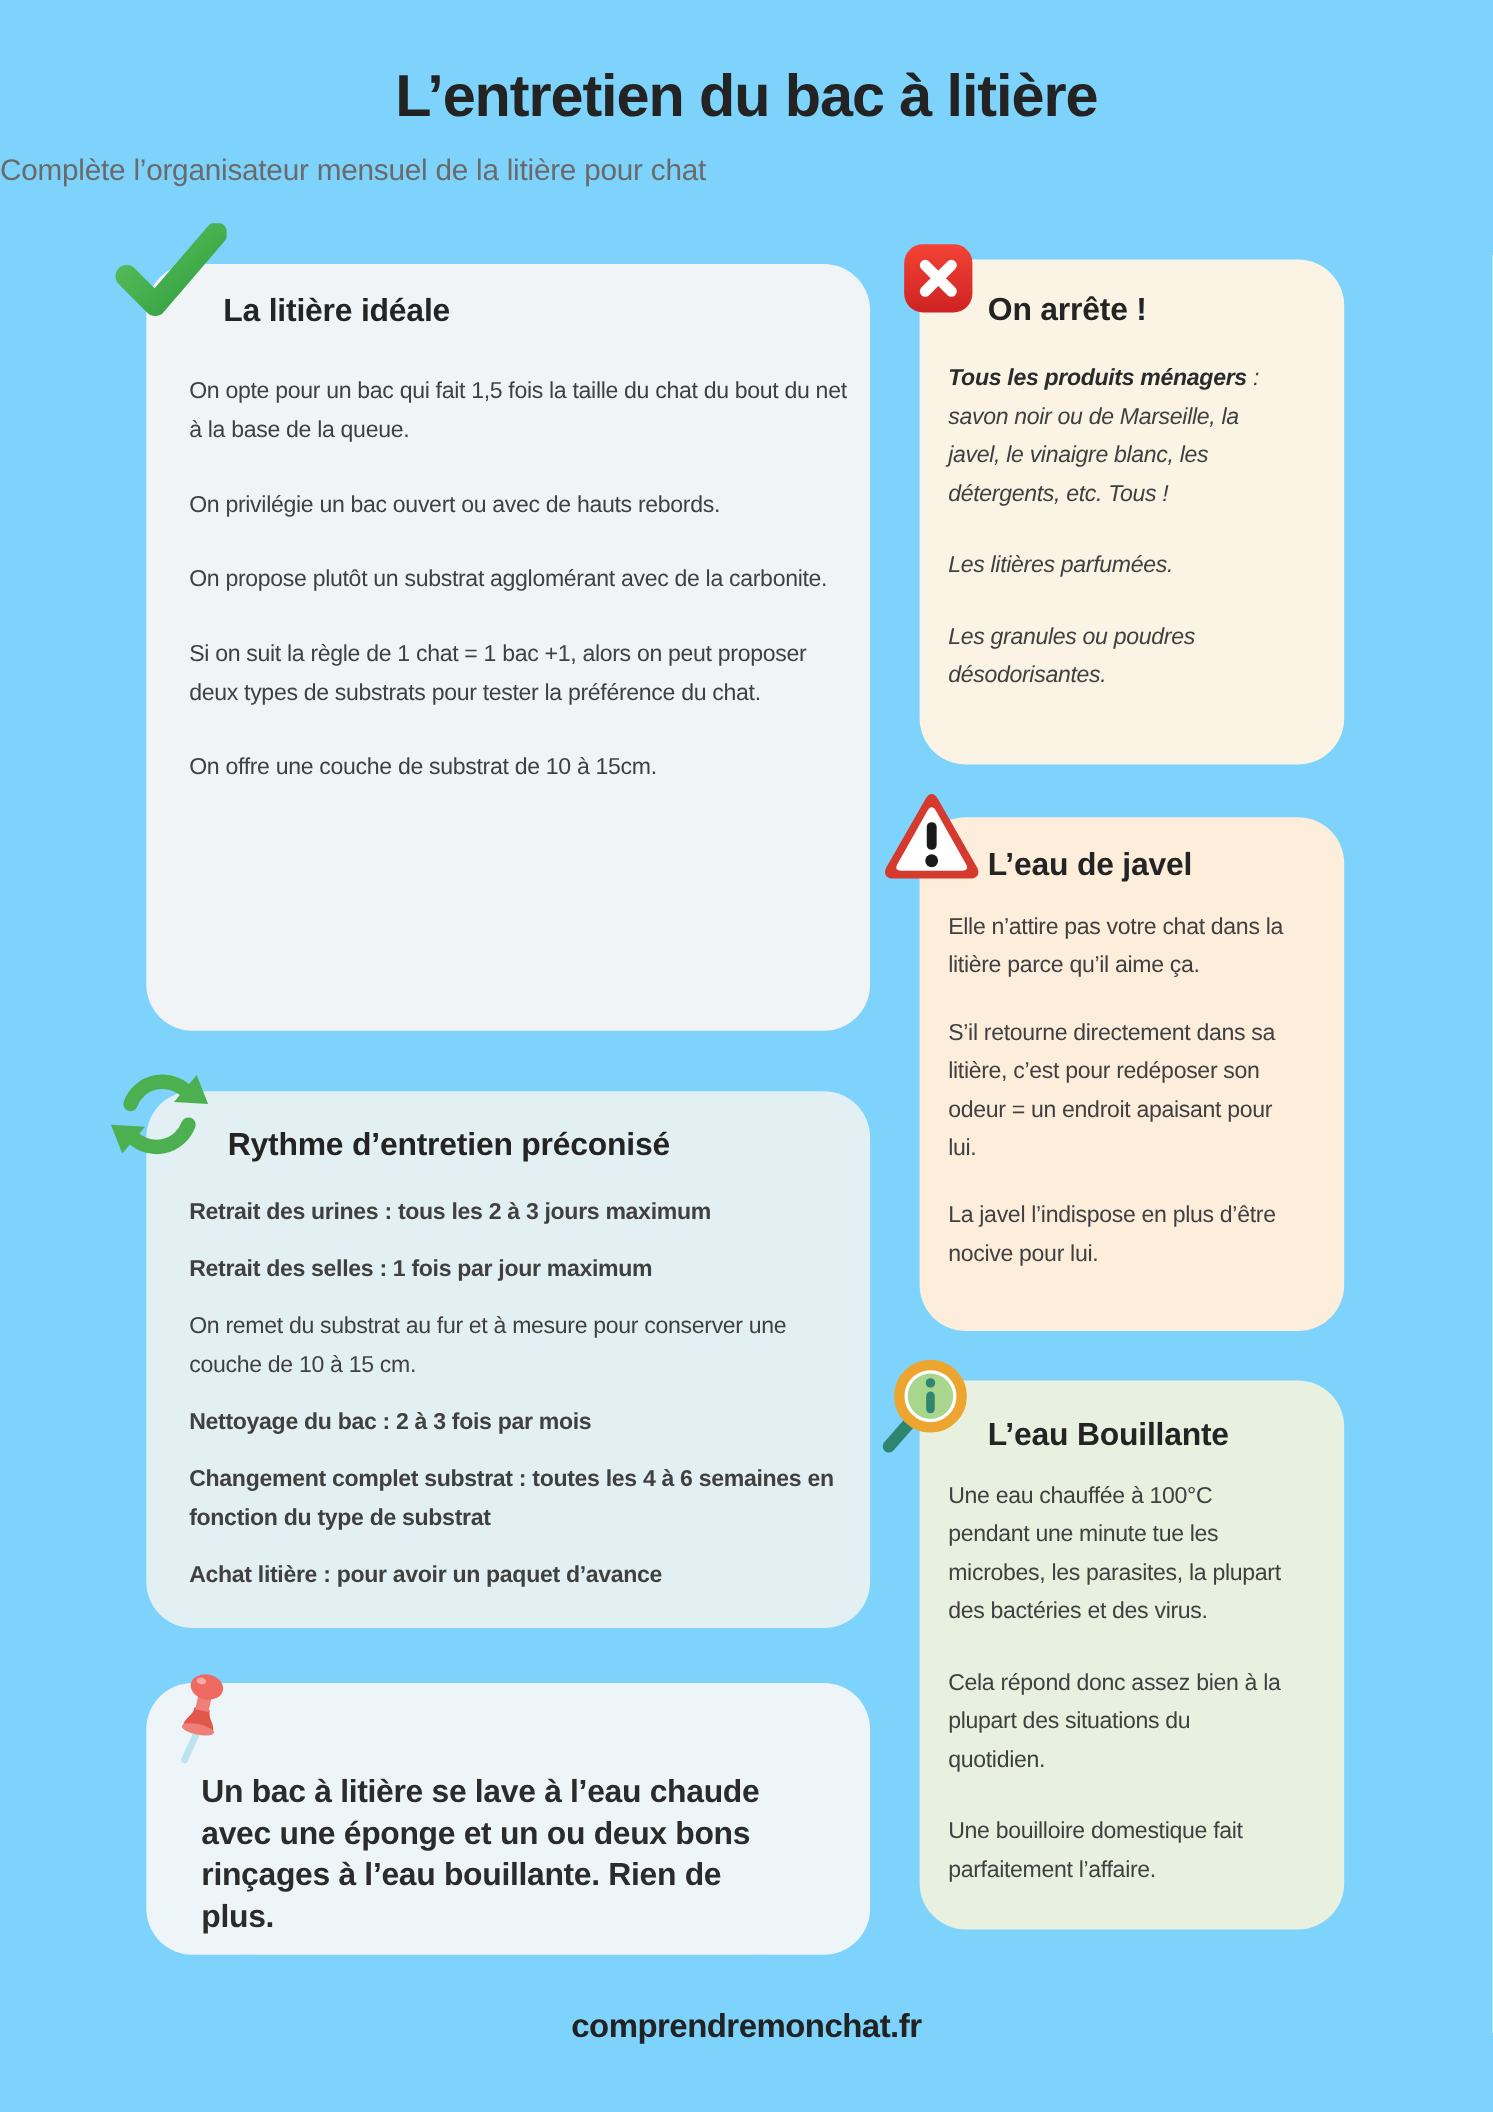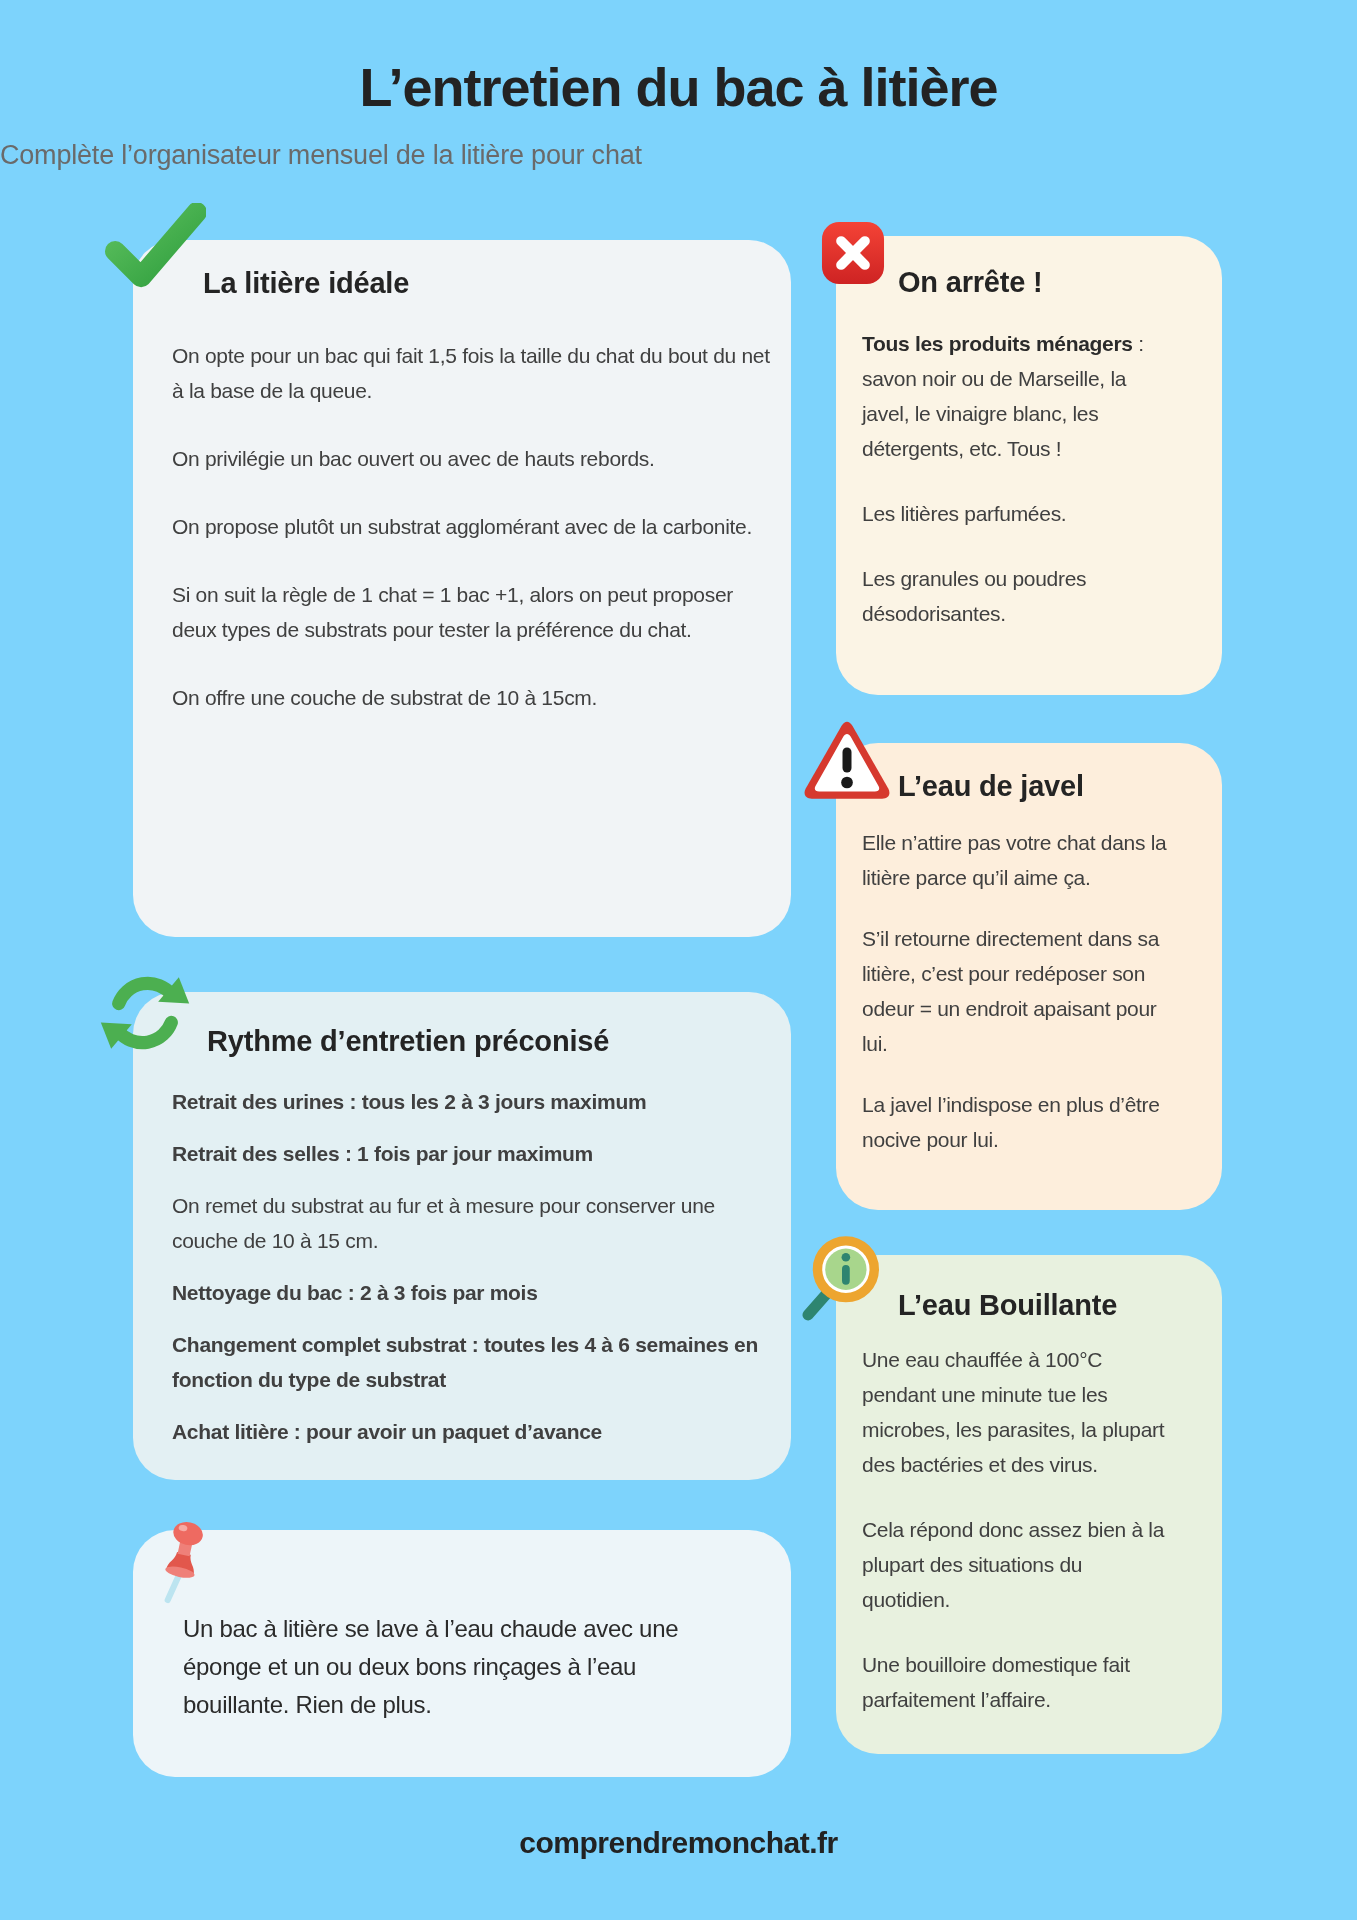--- a/index.html
+++ b/index.html
@@ -45,33 +45,33 @@
     padding:33px 16px 0 39px;
   }
   .card-rythme h2 { margin:0 0 26px 35px; }
   .card-rythme p { margin-bottom:17px; }
 
   .card-pin {
     left:133px; top:1530px; width:658px; height:247px;
     background:#edf5f9;
     padding:80px 90px 0 50px;
   }
-  .card-pin p { font-size:24px; font-weight:normal; line-height:38px; color:#2b2b2b; }
+  .card-pin p { font-size:29px; font-weight:bold; line-height:38px; color:#2b2b2b; }
 
   
   .card-right { left:836px; width:386px; }
   .card-right h2 { margin-left:36px; }
 
   .card-arrete {
     top:236px; height:459px;
     background:#fbf4e5;
     padding:30px 48px 0 26px;
   }
   .card-arrete h2 { margin-bottom:27px; }
-  .card-arrete p { margin-bottom:30px; }
+  .card-arrete p { margin-bottom:30px;font-style:italic; }
 
   .card-javel {
     top:743px; height:467px;
     background:#fdeedc;
     padding:27px 48px 0 26px;
   }
   .card-javel h2 { margin-bottom:22px; }
   .card-javel p { margin-bottom:26px; }
 
   .card-bouillante {

